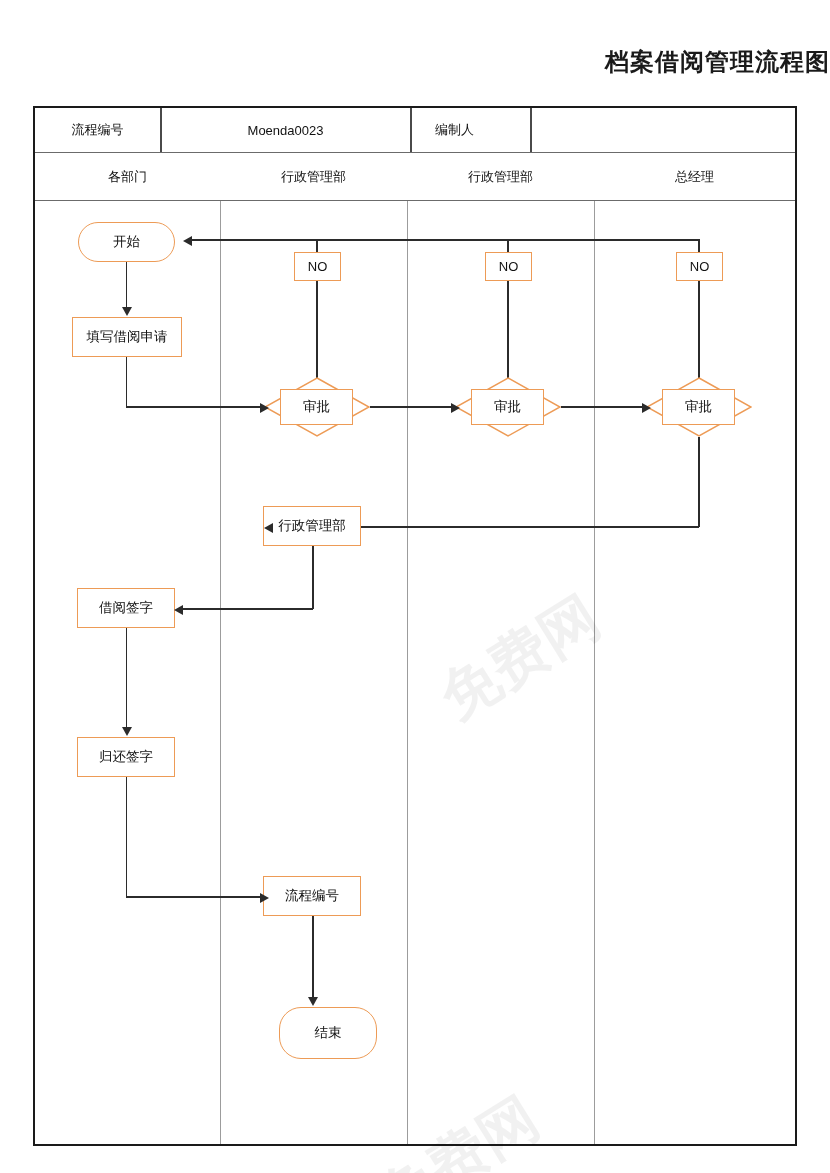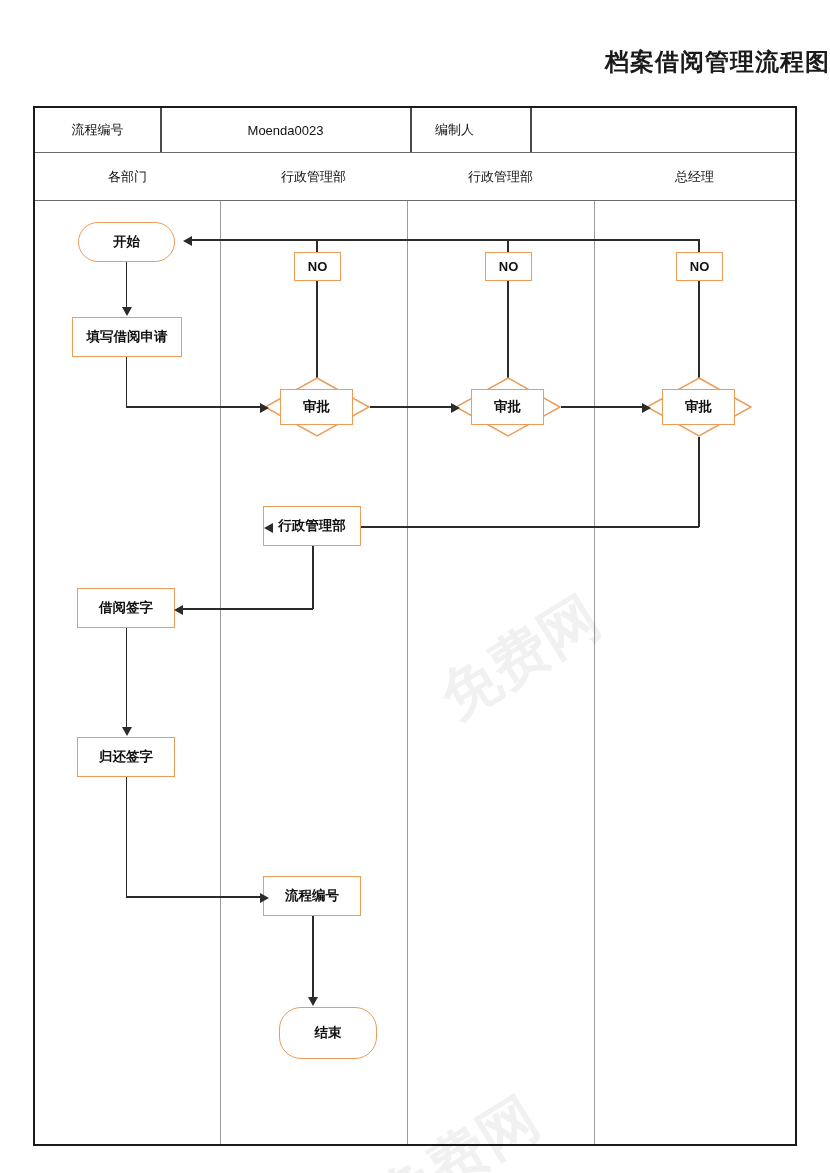--- a/index.html
+++ b/index.html
@@ -97,21 +97,20 @@
     position: absolute;
     box-sizing: border-box;
     display: flex;
     align-items: center;
     justify-content: center;
     font-size: 13.5px;
     color: #111;
     background: transparent;
     z-index: 5;
     white-space: nowrap;
-    font-weight: bold;
   }
   .node.rect {
     border: 1.6px solid #ED9B56;
     background: #ffffff;
   }
   .node.terminator {
     border: 1.6px solid #ED9B56;
     border-radius: 22px;
     background: #ffffff;
   }

